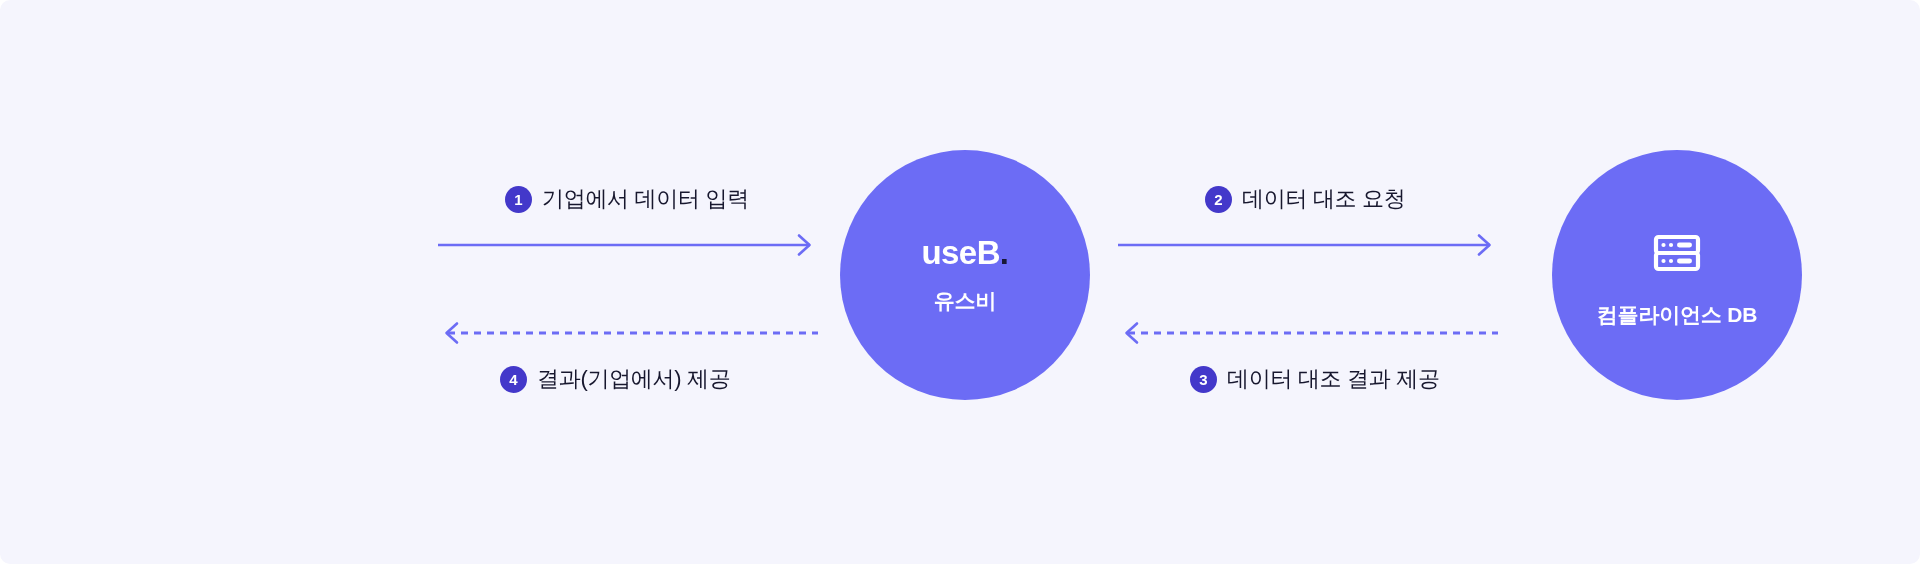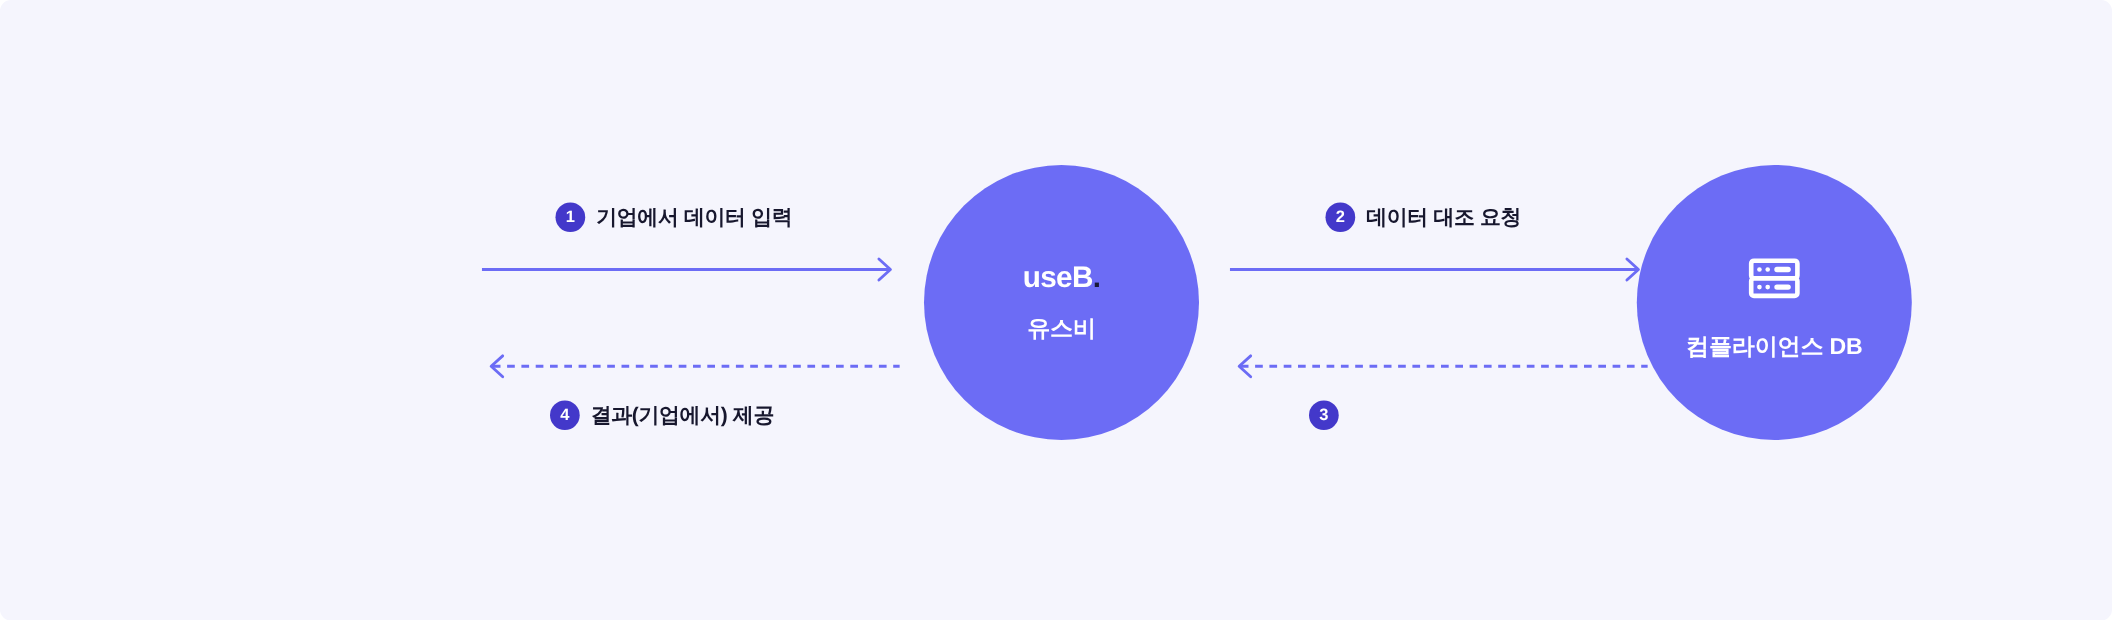--- a/index.html
+++ b/index.html
@@ -32,40 +32,40 @@
     border-radius: 50%;
     background: #6c6cf5;
     display: flex;
     flex-direction: column;
     align-items: center;
     justify-content: center;
     top: 150px;
   }
   .node-enterprise { left: 155px; }
   .node-useb       { left: 840px; }
-  .node-db         { left: 1488px; }
+  .node-db         { left: 1552px; }
 
   .node-icon {
     display: block;
     margin-bottom: 16px;
     line-height: 0;
   }
   .node-label {
     color: #ffffff;
     font-size: 21px;
     font-weight: 700;
     letter-spacing: -0.2px;
     text-align: center;
     white-space: nowrap;
   }
 
   
   .useb-wordmark {
     color: #ffffff;
-    font-size: 27px;
+    font-size: 33px;
     font-weight: 800;
     letter-spacing: -0.6px;
     line-height: 1;
     margin-bottom: 18px;
     white-space: nowrap;
   }
   .useb-dot {
     color: #181836;
     font-weight: 800;
   }
@@ -97,22 +97,22 @@
     color: #ffffff;
     font-size: 15px;
     font-weight: 700;
     display: flex;
     align-items: center;
     justify-content: center;
     flex: 0 0 auto;
   }
   .step-text {
     color: #17172e;
-    font-size: 19px;
-    font-weight: 700;
+    font-size: 22px;
+    font-weight: 400;
     letter-spacing: -0.3px;
   }
 
   .step-1 { left: 505px;  top: 184px; }
   .step-4 { left: 500px;  top: 364px; }
   .step-2 { left: 1205px; top: 184px; }
   .step-3 { left: 1190px; top: 364px; }
 </style>
 </head>
 <body>
@@ -176,20 +176,21 @@
     <span class="step-text">기업에서 데이터 입력</span>
   </div>
 
   <div class="step step-2">
     <span class="step-badge">2</span>
     <span class="step-text">데이터 대조 요청</span>
   </div>
 
   <div class="step step-3">
     <span class="step-badge">3</span>
+    <span class="step-text">데이터 대조 결과 제공</span>
   </div>
 
   <div class="step step-4">
     <span class="step-badge">4</span>
     <span class="step-text">결과(기업에서) 제공</span>
   </div>
 
 </div>
 
 </body></html>

